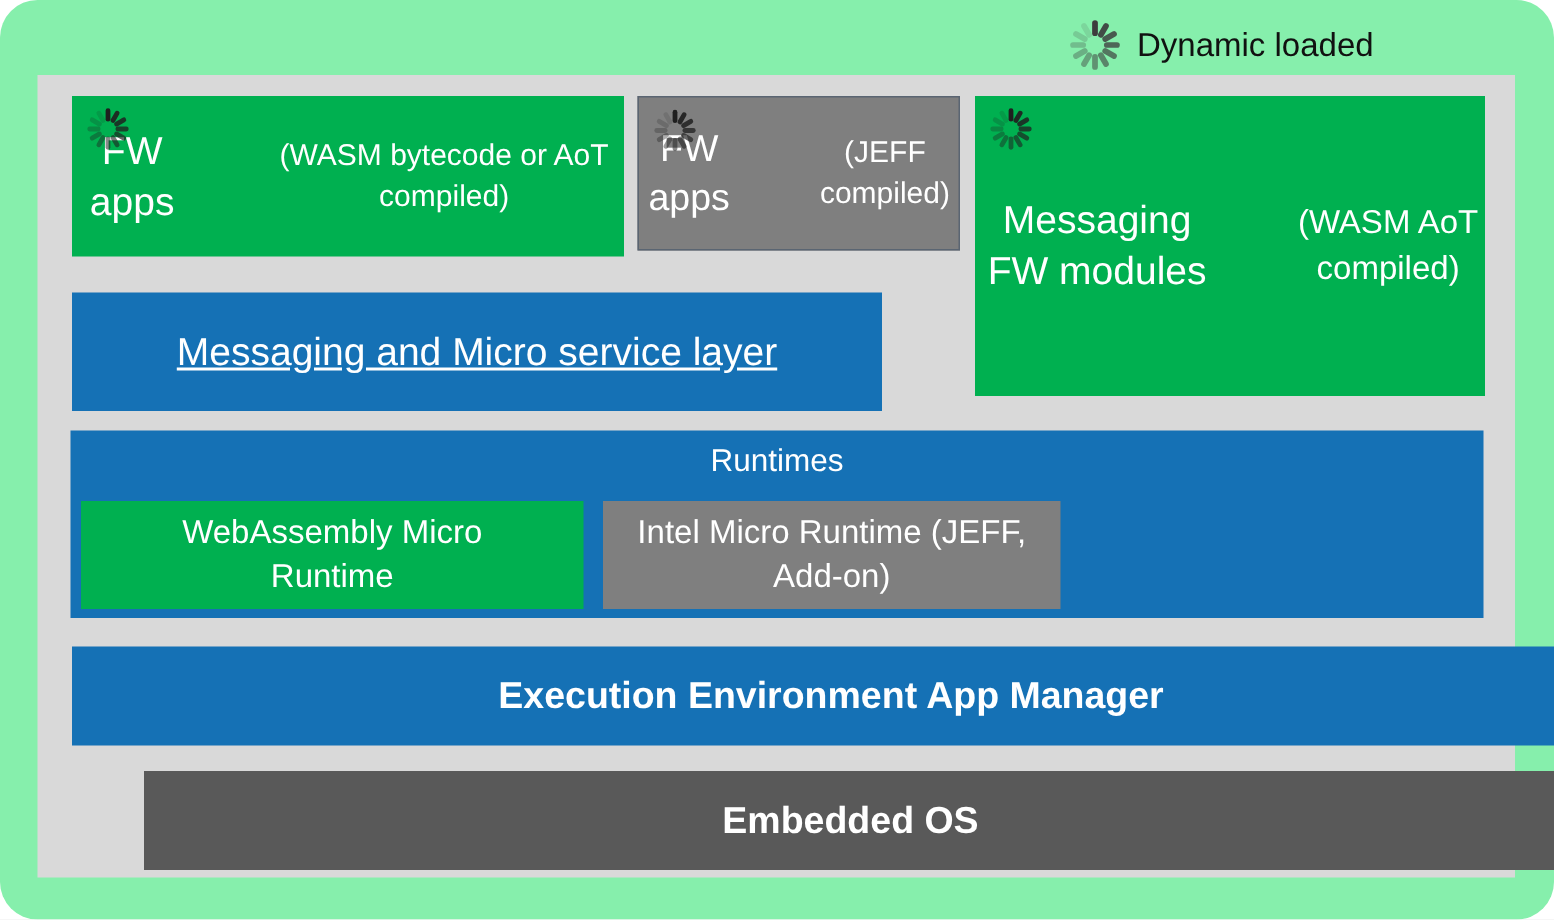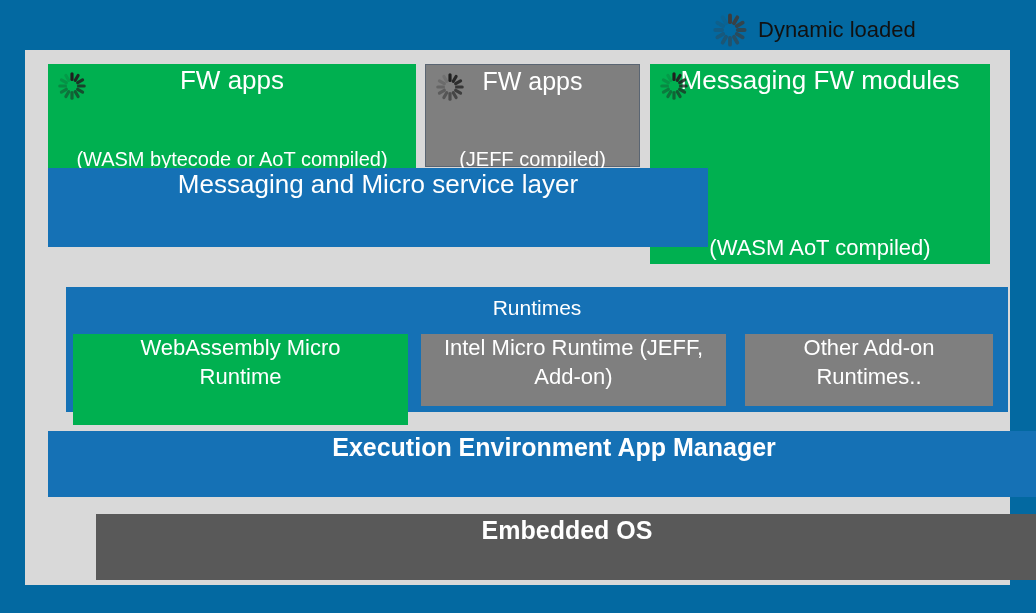--- a/index.html
+++ b/index.html
@@ -1,62 +1,63 @@
 <!DOCTYPE html>
 <html style="--green: #00B050; --blue: #1571B5; --gray: #7F7F7F; --dark-gray: #595959; --panel-background: #D9D9D9;"><head>
 <meta charset="utf-8">
 <style>
   * { box-sizing: border-box; margin: 0; padding: 0; }
   html, body { background: #ffffff; }
   .canvas {
     position: relative;
     width: 1036px;
     height: 613px;
-    background: #0369a1;
+    background: #86efac;
     font-family: "Liberation Sans", sans-serif;
     overflow: hidden;
+    border-radius: 25px;
   }
   .legend {
     position: absolute;
     left: 712px;
     top: 10px;
     height: 40px;
     display: flex;
     align-items: center;
     gap: 10px;
   }
   .legend-label { font-size: 22px; color: #111111; white-space: nowrap; }
   .panel {
     position: absolute;
     left: 25px; top: 50px;
     width: 985px; height: 535px;
     background: var(--panel-background, #D9D9D9);
   }
   .box {
     position: absolute;
     display: flex;
-    flex-direction: column;
+    flex-direction: row;
     align-items: center;
-    justify-content: space-between;
+    justify-content: center;
     text-align: center;
     color: #ffffff;
     gap: 48px;
   }
   .green { background: var(--green, #00B050); }
   .blue { background: var(--blue, #1571B5); }
   .gray { background: var(--gray, #7F7F7F); }
   .gray-bordered { border: 1px solid #5a6572; }
   .darkgray { background: var(--dark-gray, #595959); }
 
   .fw1 { left: 23px; top: 14px; width: 368px; height: 107px; }
   .fw2 { left: 400px; top: 14px; width: 215px; height: 103px; }
   .dyn { left: 625px; top: 14px; width: 340px; height: 200px; }
-  .messaging { left: 23px; top: 118px; width: 660px; height: 79px; }
-  .runtimes { left: 41px; top: 237px; width: 942px; height: 125px; }
-  .runtime-child-1 { left: 7px;  top: 47px; width: 335px; height: 91px; }
+  .messaging { left: 23px; top: 145px; width: 540px; height: 79px; text-decoration: underline; }
+  .runtimes { left: 22px; top: 237px; width: 942px; height: 125px; }
+  .runtime-child-1 { left: 7px;  top: 47px; width: 335px; height: 72px; }
   .runtime-child-2 { left: 355px; top: 47px; width: 305px; height: 72px; }
   .runtime-child-3 { left: 679px; top: 47px; width: 248px; height: 72px; }
   .appmgr { left: 23px; top: 381px; width: 1012px; height: 66px; }
   .os { left: 23px; top: 464px; width: 942px; height: 66px; margin-left: 48px; }
 
   .title-lg { font-size: 26px; line-height: 1.3; }
   .title-md { font-size: 25px; line-height: 1.3; }
   .subtitle-sm { font-size: 20px; line-height: 1.35; }
   .subtitle-md { font-size: 22px; line-height: 1.4; }
   .bold { font-weight: bold; }
@@ -149,23 +150,20 @@
       <div class="runtimes-title">Runtimes</div>
 
       <div class="box green runtime-child-1">
         <div class="runtime-label w1">WebAssembly Micro Runtime</div>
       </div>
 
       <div class="box gray runtime-child-2">
         <div class="runtime-label w2">Intel Micro Runtime (JEFF, Add-on)</div>
       </div>
 
-      <div class="box gray runtime-child-3">
-        <div class="runtime-label w3">Other Add-on Runtimes..</div>
-      </div>
     </div>
 
     <div class="box blue appmgr">
       <div class="title-md bold">Execution Environment App Manager</div>
     </div>
 
     <div class="box darkgray os">
       <div class="title-md bold">Embedded OS</div>
     </div>
 

